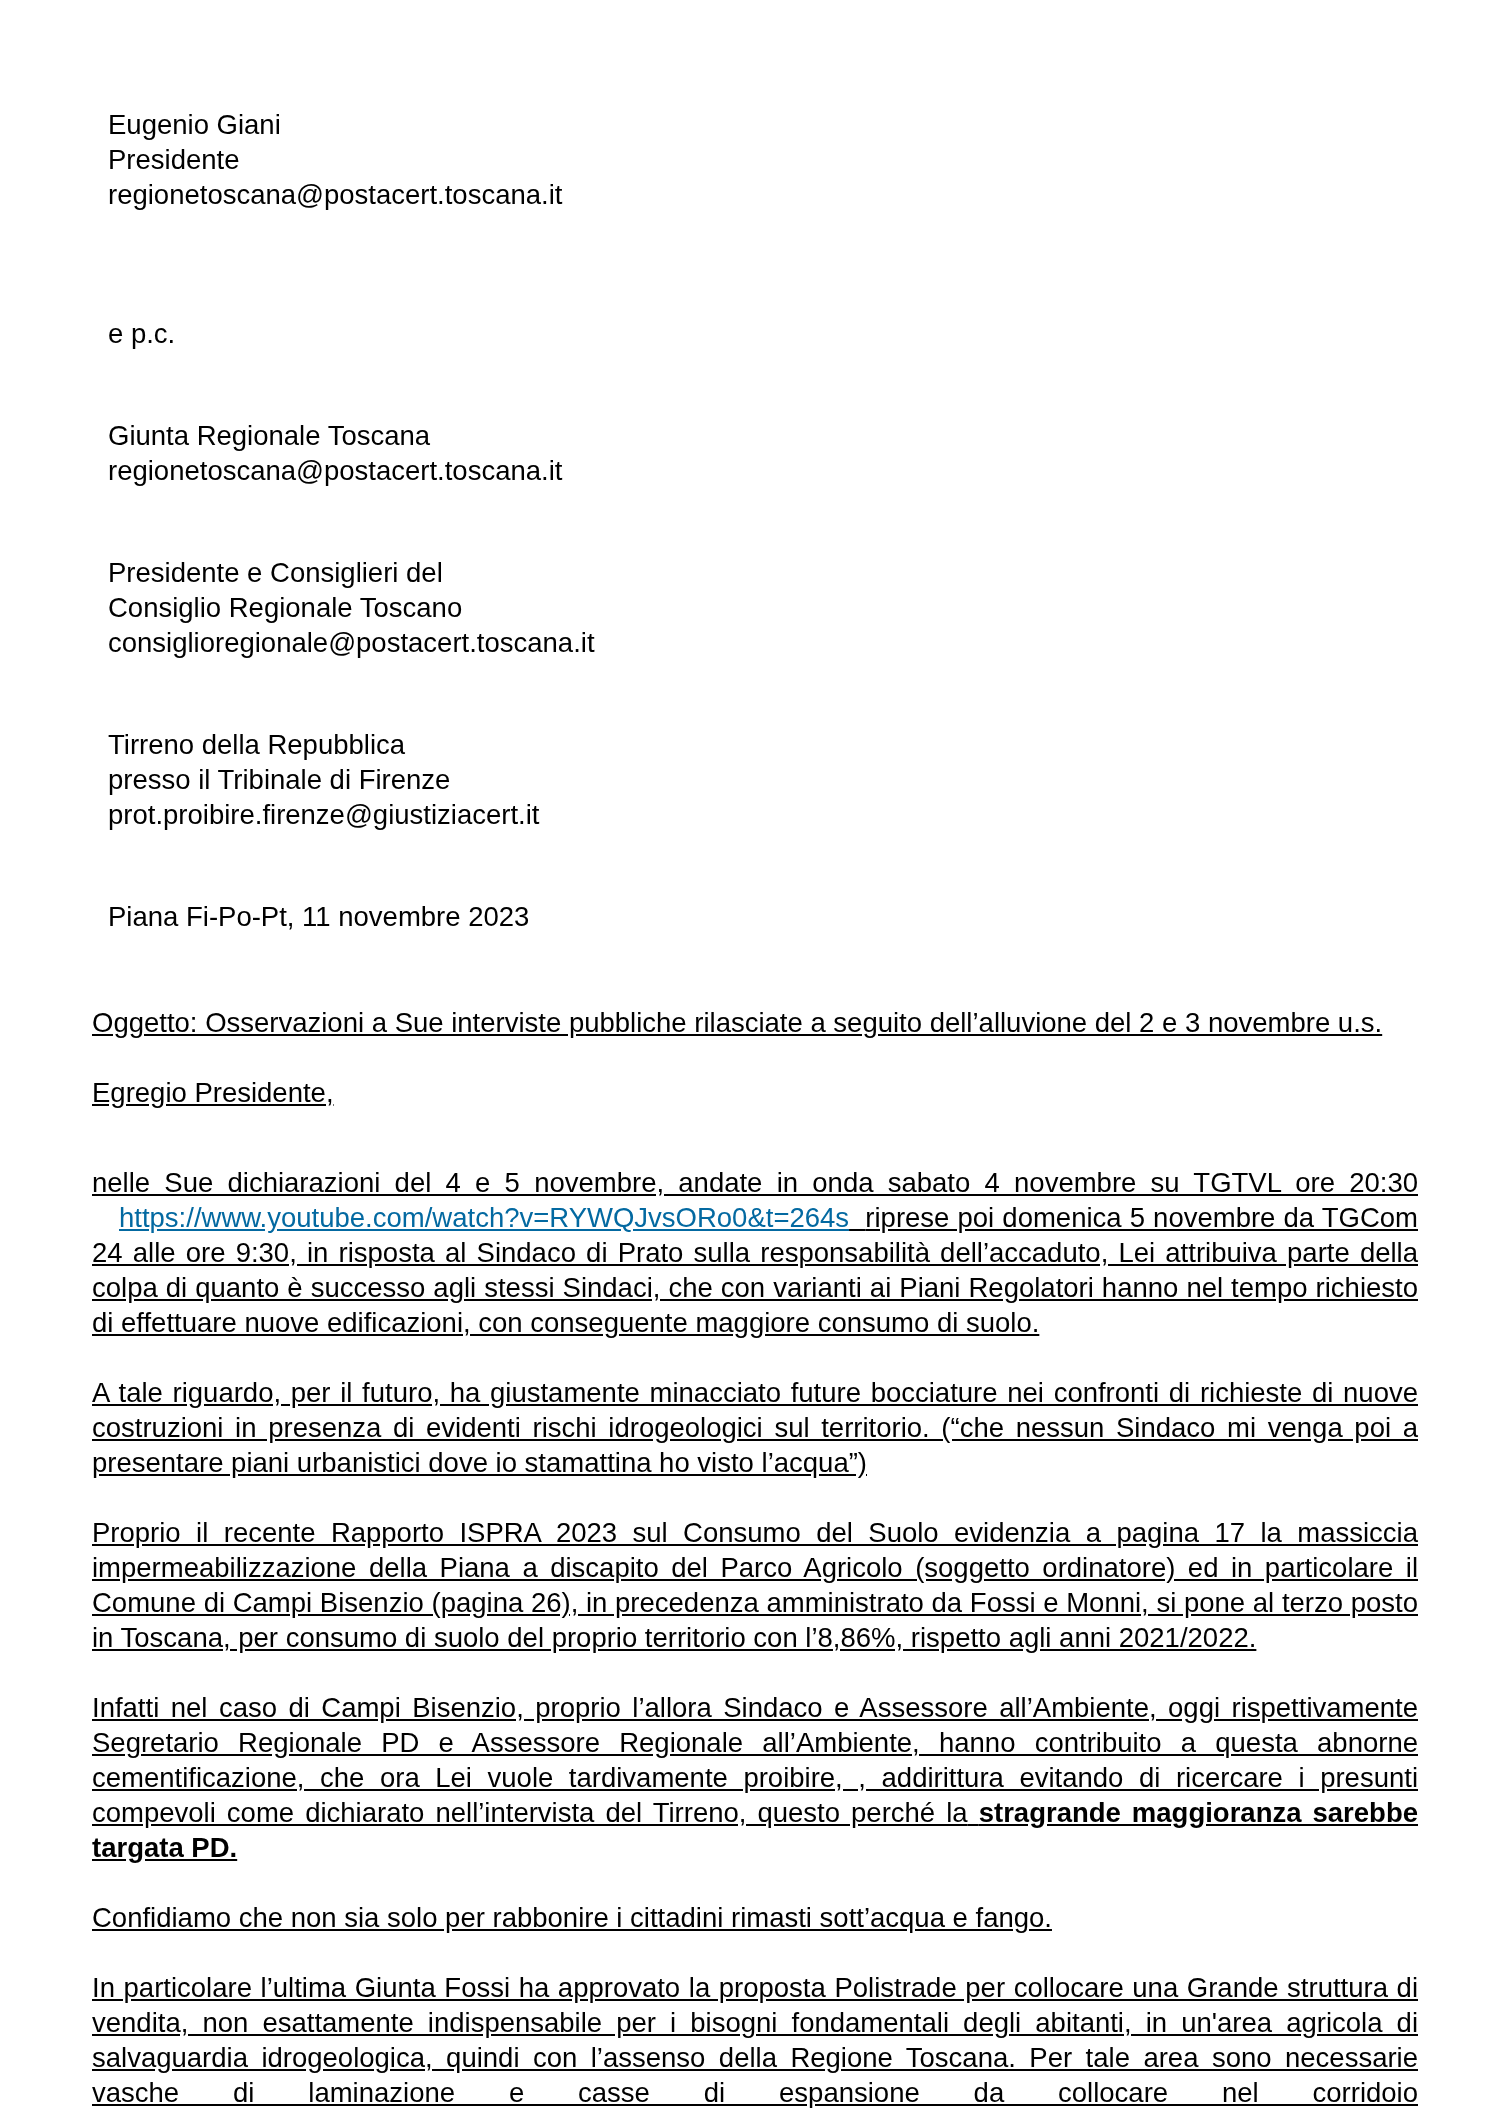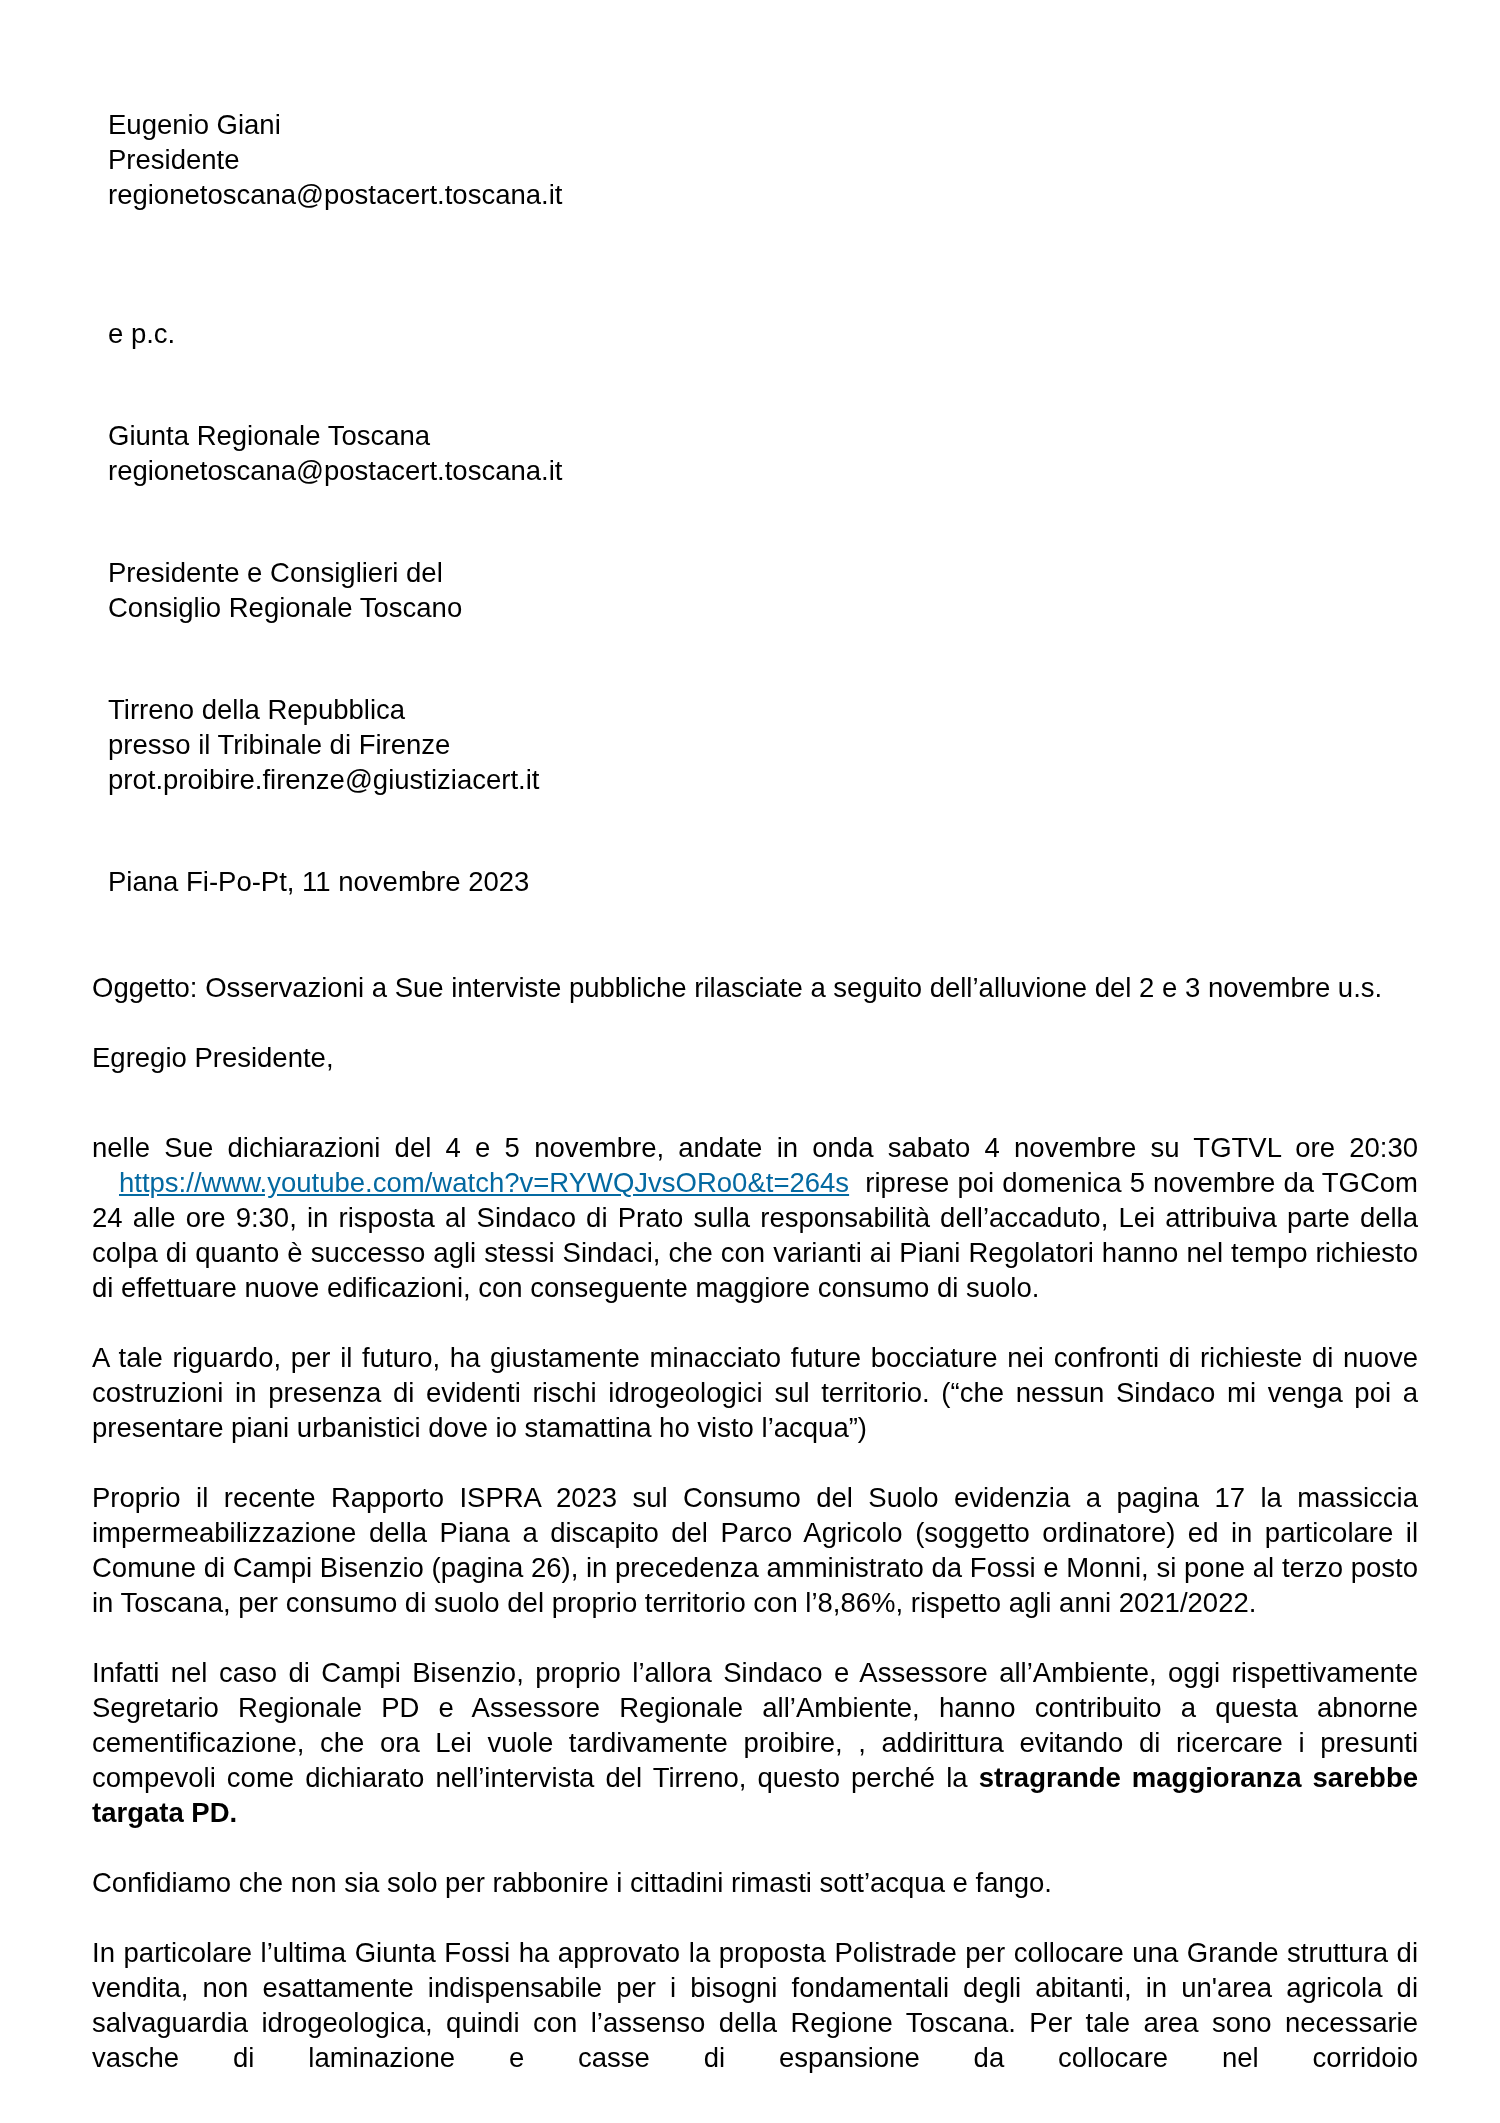--- a/index.html
+++ b/index.html
@@ -25,20 +25,21 @@
     }
     .block { margin: 16px; }
     .line { display: block; white-space: nowrap; }
     .gap-xl { height: 70px; }
     .gap { height: 35px; }
     .gap-lg { height: 55px; }
     p.just {
       margin: 0;
       text-align: justify;
       text-align-last: left;
+      text-decoration: underline;
     }
     a.link {
       color: #0369a1;
       text-decoration: underline;
       margin-left: 27px;
     }
     .bold { font-weight: bold; }
   </style>
 </head>
 <body>
@@ -63,20 +64,21 @@
   <div class="block">
     <span class="line">Giunta Regionale Toscana</span>
     <span class="line">regionetoscana@postacert.toscana.it</span>
   </div>
 
   <div class="gap"></div>
 
   <div class="block">
     <span class="line">Presidente e Consiglieri del</span>
     <span class="line">Consiglio Regionale Toscano</span>
+    <span class="line">consiglioregionale@postacert.toscana.it</span>
   </div>
 
   <div class="gap"></div>
 
   <div class="block">
     <span class="line">Tirreno della Repubblica</span>
     <span class="line">presso il Tribinale di Firenze</span>
     <span class="line">prot.proibire.firenze@giustiziacert.it</span>
   </div>
 

